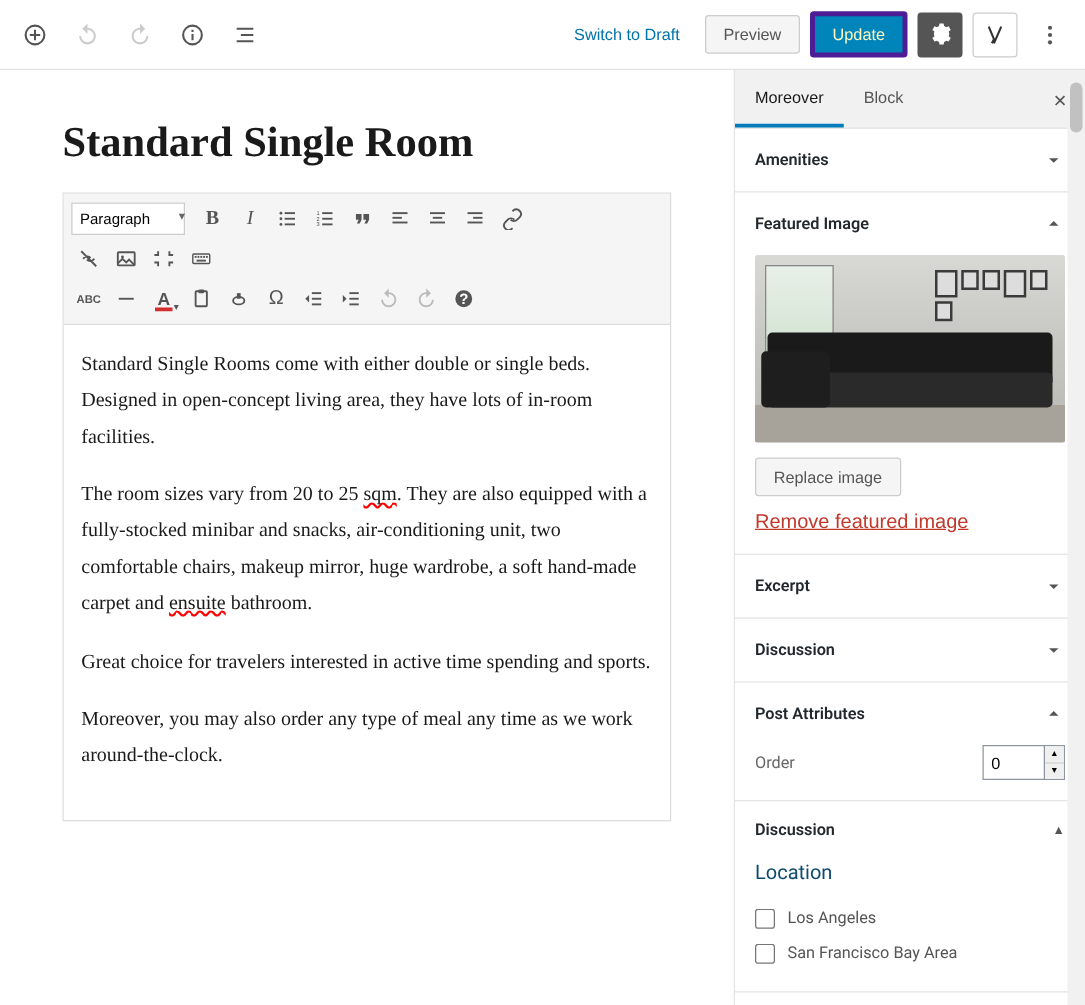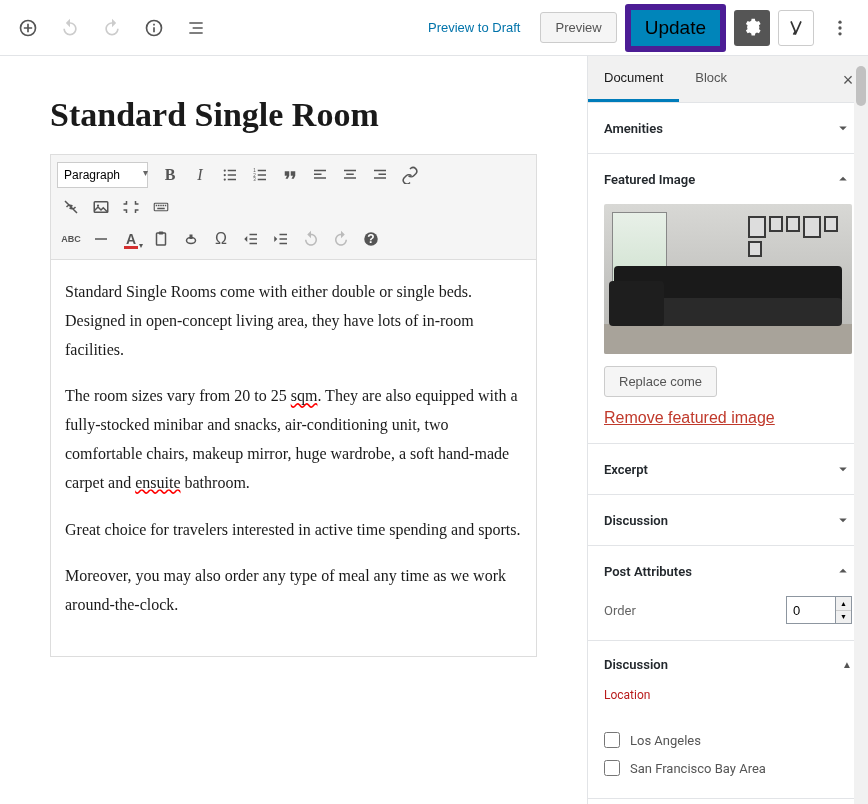--- a/index.html
+++ b/index.html
@@ -7,21 +7,21 @@
 
 
 .top-bar { height: 56px; border-bottom: 1px solid #e2e4e7; display: flex; align-items: center; justify-content: space-between; padding: 0 10px; }
 .top-left { display: flex; align-items: center; gap: 6px; }
 .top-right { display: flex; align-items: center; gap: 8px; }
 .icon-btn { width: 36px; height: 36px; display: flex; align-items: center; justify-content: center; background: none; border: none; cursor: pointer; color: #555; border-radius: 3px; }
 .icon-btn.disabled { color: #ccc; cursor: default; }
 .icon-btn svg { width: 20px; height: 20px; fill: currentColor; }
 .link-btn { color: #0073aa; background: none; border: none; cursor: pointer; font-size: 13px; padding: 8px 12px; }
 .btn-secondary { background: #f5f5f5; border: 1px solid #ccc; color: #555; padding: 7px 14px; border-radius: 3px; cursor: pointer; font-size: 13px; }
-.btn-primary { background: #0085ba; border: 6px solid #4c1d95; color: #000000; padding: 7px 14px; border-radius: 3px; cursor: pointer; font-size: 19px; }
+.btn-primary { background: #0085ba; border: 4px solid #4c1d95; color: #fef9c3; padding: 7px 14px; border-radius: 3px; cursor: pointer; font-size: 13px; }
 .icon-box-dark { width: 36px; height: 36px; background: #555; color: #fff; display: flex; align-items: center; justify-content: center; border-radius: 3px; cursor: pointer; }
 .icon-box-light { width: 36px; height: 36px; border: 1px solid #ccc; display: flex; align-items: center; justify-content: center; border-radius: 3px; cursor: pointer; background: #fff; }
 
 
 .main { display: flex; height: calc(100% - 56px); }
 .editor { flex: 1; padding: 40px 50px 20px; overflow-y: auto; border-right: 1px solid #e2e4e7; }
 .post-title { font-family: Georgia, serif; font-size: 34px; font-weight: bold; margin-bottom: 20px; color: #1a1a1a; }
 
 
 .classic-box { border: 1px solid #ddd; background: #fff; }
@@ -64,22 +64,22 @@
 
 .remove-link { color: #c0392b; text-decoration: underline; cursor: pointer; font-size: 16px; background: none; border: none; padding: 0; }
 
 .order-row { display: flex; justify-content: space-between; align-items: center; }
 .order-input-wrap { position: relative; display: flex; }
 .order-input { width: 50px; height: 28px; border: 1px solid #8d96a0; padding: 0 6px; font-size: 13px; }
 .spinner { width: 16px; border: 1px solid #8d96a0; border-left: none; display: flex; flex-direction: column; }
 .spinner button { flex: 1; background: #f0f0f0; border: none; font-size: 7px; cursor: pointer; padding: 0; line-height: 1; }
 .spinner button:first-child { border-bottom: 1px solid #ccc; }
 
-.attr-label { font-size: 12px; color: #b91c1c; margin-bottom: 24px; display: block; }
-.check-row { display: flex; align-items: center; gap: 10px; padding: 6px 0; cursor: pointer; }
+.attr-label { font-size: 16px; color: #0c4a6e; margin-bottom: 14px; display: block; }
+.check-row { display: flex; gap: 10px; padding: 6px 0; cursor: pointer; }
 .check-row input { width: 16px; height: 16px; margin: 0; cursor: pointer; }
 .check-row span { font-size: 13px; color: #555; }
 
 .scroll-track { position: absolute; right: 0; top: 56px; bottom: 0; width: 14px; background: #f1f1f1; }
 .scroll-thumb { position: absolute; top: 10px; width: 10px; left: 2px; height: 40px; background: #c1c1c1; border-radius: 5px; }
 </style>
 </head>
 <body>
 
 <div class="top-bar">
@@ -104,21 +104,21 @@
           <path d="M12 2a10 10 0 100 20 10 10 0 000-20zm0 2a8 8 0 110 16 8 8 0 010-16zm-1 3h2v2h-2V7zm0 4h2v6h-2v-6z"></path>
         </svg>
       </button>
     <button class="icon-btn">
         <svg viewBox="0 0 24 24">
           <path d="M4 5h16v2H4V5zm4 6h12v2H8v-2zm-4 6h16v2H4v-2z"></path>
         </svg>
       </button>
   </div>
   <div class="top-right">
-    <button class="link-btn">Preview to Draft</button>
+    <button class="link-btn">Switch to Draft</button>
     <button class="btn-secondary">Preview</button>
     <button class="btn-primary">Update</button>
     <div class="icon-box-dark">
         <svg width="20" height="20" viewBox="0 0 24 24" fill="#fff">
           <path d="M12 8a4 4 0 100 8 4 4 0 000-8zm8.9 3a9 9 0 00-.6-2.3l2-1.6-2-3.4-2.4.9a9 9 0 00-2-1.2L15.5 1h-4l-.4 2.4a9 9 0 00-2 1.2l-2.4-.9-2 3.4 2 1.6A9 9 0 006.1 11a9 9 0 00.6 2.3l-2 1.6 2 3.4 2.4-.9a9 9 0 002 1.2l.4 2.4h4l.4-2.4a9 9 0 002-1.2l2.4.9 2-3.4-2-1.6a9 9 0 00.6-2.3z"></path>
         </svg>
       </div>
     <div class="icon-box-light">
         <svg width="20" height="20" viewBox="0 0 24 24" fill="none" stroke="#333" stroke-width="2">
           <path d="M6 4l5 12-2 4M18 4l-7 16"></path>
@@ -289,21 +289,21 @@
         <p>Standard Single Rooms come with either double or single beds. Designed in open-concept living area, they have lots of in-room facilities.</p>
         <p>The room sizes vary from 20 to 25 <span class="spell-err">sqm</span>. They are also equipped with a fully-stocked minibar and snacks, air-conditioning unit, two comfortable chairs, makeup mirror, huge wardrobe, a soft hand-made carpet and <span class="spell-err">ensuite</span> bathroom.</p>
         <p>Great choice for travelers interested in active time spending and sports.</p>
         <p>Moreover, you may also order any type of meal any time as we work around-the-clock.</p>
       </div>
     </div>
   </div>
 
   <div class="sidebar">
     <div class="side-tabs">
-      <button class="side-tab active">Document</button>
+      <button class="side-tab active">Moreover</button>
       <button class="side-tab">Block</button>
       <button class="side-close">×</button>
     </div>
 
     <div class="panel">
       <div class="panel-header">
         <span>Amenities</span>
         <svg class="chev" width="18" height="18" viewBox="0 0 24 24" fill="currentColor">
             <path d="M7 10l5 5 5-5z"></path>
           </svg>
@@ -328,21 +328,21 @@
               <div class="frame sm"></div>
               <div class="frame sm"></div>
             </div>
           <div class="rug"></div>
           <div class="sofa">
               <div class="sofa-back"></div>
               <div class="sofa-seat"></div>
               <div class="sofa-chaise"></div>
             </div>
         </div>
-        <button class="btn-secondary" style="margin-bottom:12px;">Replace come</button><br>
+        <button class="btn-secondary" style="margin-bottom:12px;">Replace image</button><br>
         <button class="remove-link">Remove featured image</button>
       </div>
     </div>
 
     <div class="panel">
       <div class="panel-header">
         <span>Excerpt</span>
         <svg class="chev" width="18" height="18" viewBox="0 0 24 24" fill="currentColor">
             <path d="M7 10l5 5 5-5z"></path>
           </svg>

